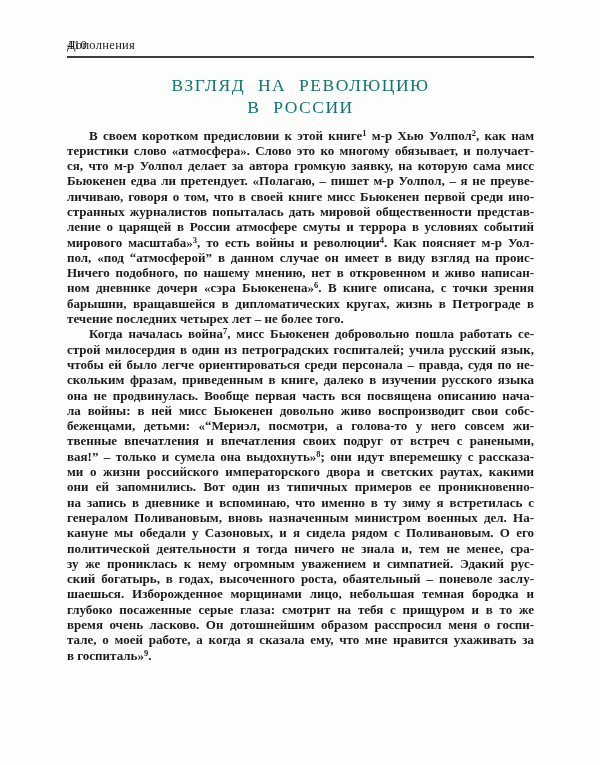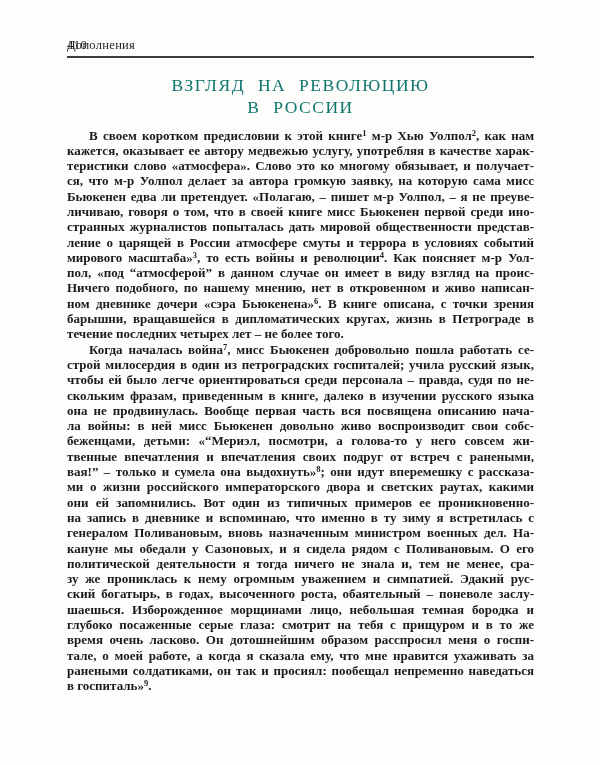--- a/index.html
+++ b/index.html
@@ -76,21 +76,20 @@
   <hr class="header-rule">
 
   <h1 class="chapter-title">
     <span>ВЗГЛЯД НА РЕВОЛЮЦИЮ</span><br>
     <span>В РОССИИ</span>
   </h1>
 
   <main class="body-text" id="body-text">
       <div>
         <div class="line first">В своем коротком предисловии к этой книге<sup class="fnref">1</sup> м-р Хью Уолпол<sup class="fnref">2</sup>, как нам</div>
-        <div class="line">кажется, оказывает ее автору медвежью услугу, употребляя в качестве харак-</div>
         <div class="line">теристики слово «атмосфера». Слово это ко многому обязывает, и получает-</div>
         <div class="line">ся, что м-р Уолпол делает за автора громкую заявку, на которую сама мисс</div>
         <div class="line">Бьюкенен едва ли претендует. «Полагаю, – пишет м-р Уолпол, – я не преуве-</div>
         <div class="line">личиваю, говоря о том, что в своей книге мисс Бьюкенен первой среди ино-</div>
         <div class="line">странных журналистов попыталась дать мировой общественности представ-</div>
         <div class="line">ление о царящей в России атмосфере смуты и террора в условиях событий</div>
         <div class="line">мирового масштаба»<sup class="fnref">3</sup>, то есть войны и революции<sup class="fnref">4</sup>. Как поясняет м-р Уол-</div>
         <div class="line">пол, «под “атмосферой” в данном случае он имеет в виду взгляд на проис-</div>
         <div class="line">Ничего подобного, по нашему мнению, нет в откровенном и живо написан-</div>
         <div class="line">ном дневнике дочери «сэра Бьюкенена»<sup class="fnref">6</sup>. В книге описана, с точки зрения</div>
@@ -112,18 +111,17 @@
         <div class="line">на запись в дневнике и вспоминаю, что именно в ту зиму я встретилась с</div>
         <div class="line">генералом Поливановым, вновь назначенным министром военных дел. На-</div>
         <div class="line">кануне мы обедали у Сазоновых, и я сидела рядом с Поливановым. О его</div>
         <div class="line">политической деятельности я тогда ничего не знала и, тем не менее, сра-</div>
         <div class="line">зу же прониклась к нему огромным уважением и симпатией. Эдакий рус-</div>
         <div class="line">ский богатырь, в годах, высоченного роста, обаятельный – поневоле заслу-</div>
         <div class="line">шаешься. Изборожденное морщинами лицо, небольшая темная бородка и</div>
         <div class="line">глубоко посаженные серые глаза: смотрит на тебя с прищуром и в то же</div>
         <div class="line">время очень ласково. Он дотошнейшим образом расспросил меня о госпи-</div>
         <div class="line">тале, о моей работе, а когда я сказала ему, что мне нравится ухаживать за</div>
-        <div class="line">ранеными солдатиками, он так и просиял: пообещал непременно наведаться</div>
         <div class="line last">в госпиталь»<sup class="fnref">9</sup>.</div>
       </div>
     </main>
 
 </div>
 
 </body></html>

